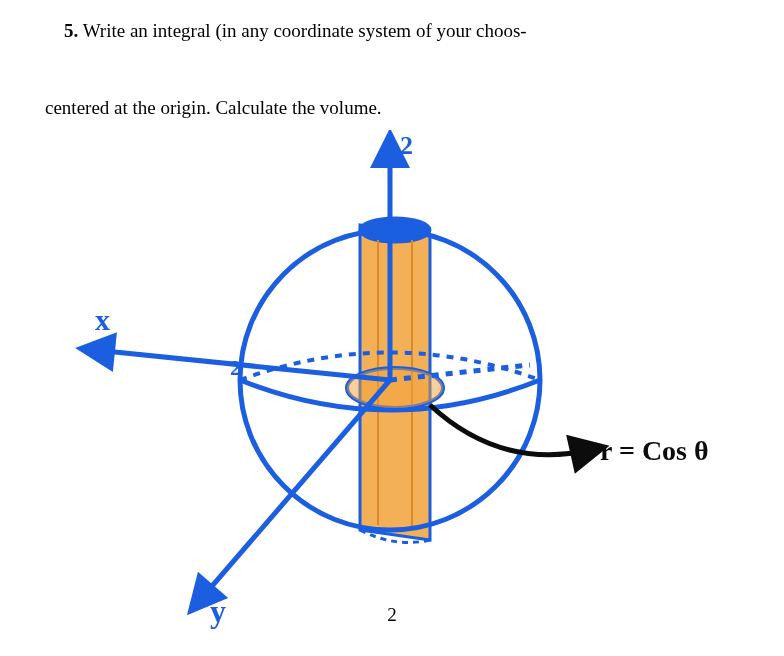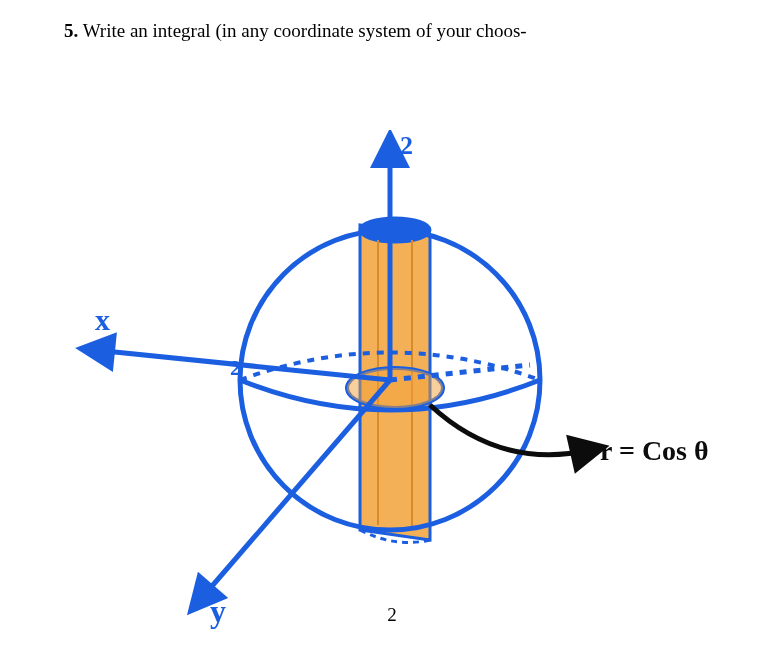--- a/index.html
+++ b/index.html
@@ -49,20 +49,21 @@
 </head>
 <body>
 
 <div class="problem-text">
   <span>
     &nbsp;&nbsp;&nbsp;&nbsp;<span class="num">5.</span>
     <span>Write an integral (in any coordinate system of your choos-</span>
   </span><br>
   <br>
   <br>
+  <span>centered at the origin. Calculate the volume.</span>
 </div>
 
 <svg class="figure" viewBox="0 0 784 500">
   <defs>
     <marker id="arrowBlue" markerWidth="12" markerHeight="12" refX="6" refY="6" orient="auto">
       <path d="M2,2 L10,6 L2,10 Z" fill="#1b5fe0"></path>
     </marker>
     <marker id="arrowBlack" markerWidth="12" markerHeight="12" refX="6" refY="6" orient="auto">
       <path d="M2,2 L10,6 L2,10 Z" fill="#0c0c0c"></path>
     </marker>

